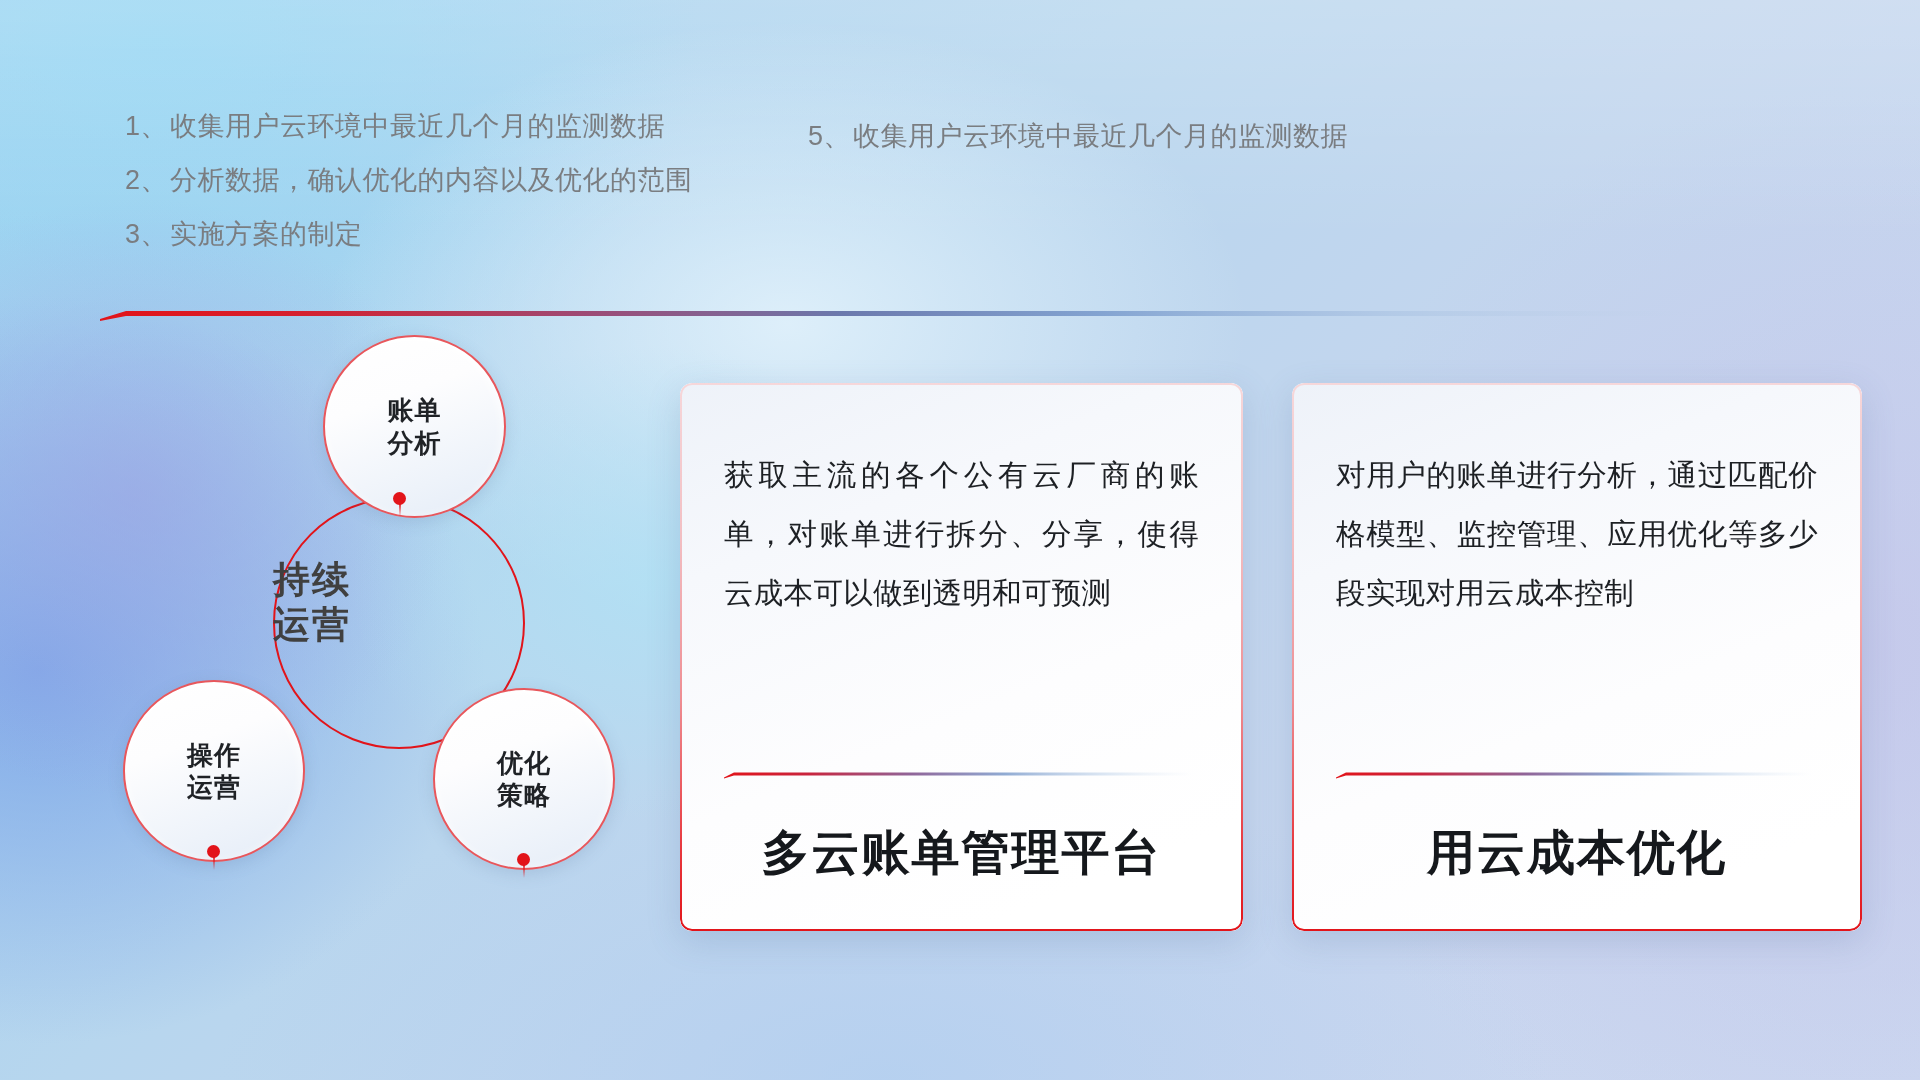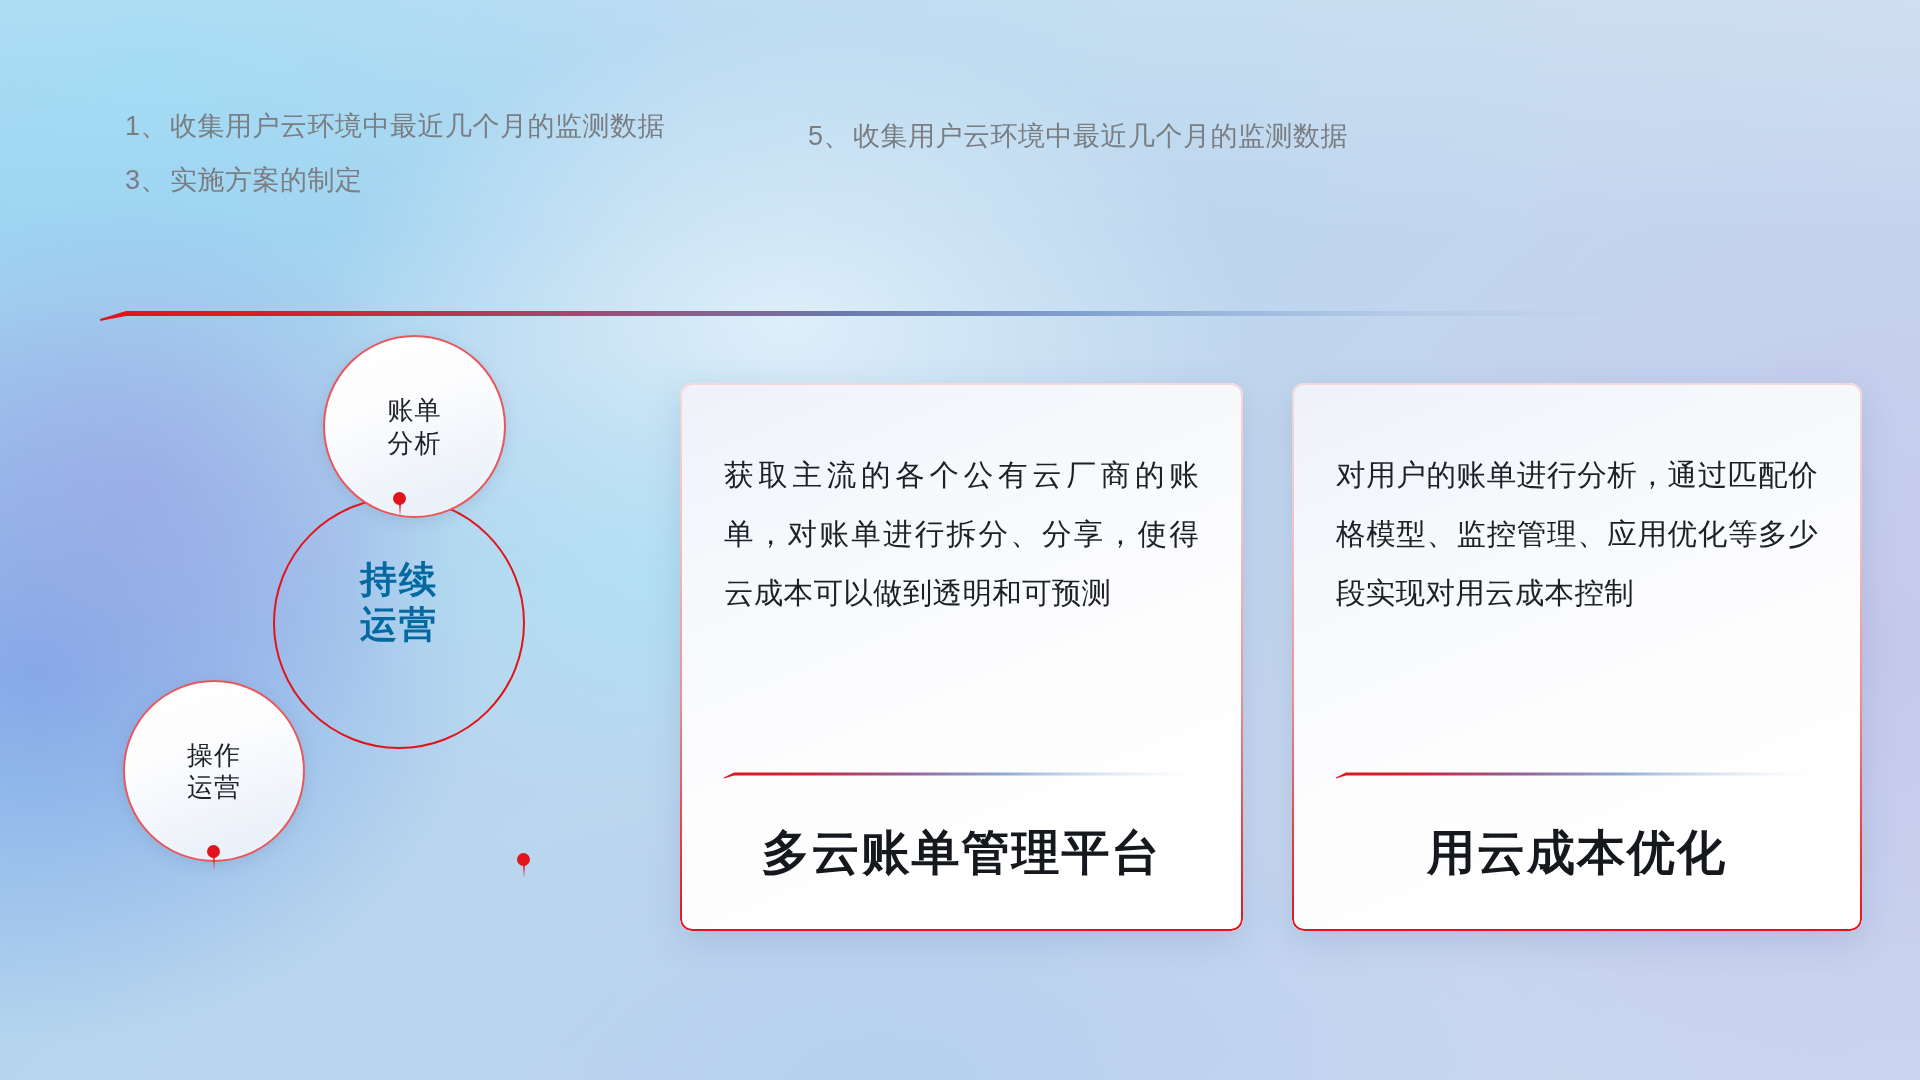--- a/index.html
+++ b/index.html
@@ -66,29 +66,29 @@
   }
   .bubble{
     position:absolute;border-radius:50%;box-sizing:border-box;
     border:2px solid #e8575c;
     background:
       linear-gradient(160deg,#ffffff 0%,#fdfdfe 35%,#eef3fa 75%,#e4ecf7 100%);
     box-shadow:0 4px 16px rgba(90,120,160,.20), inset 0 4px 12px rgba(255,255,255,.9);
     display:flex;align-items:center;justify-content:center;
   }
   .bubble .lbl{
-    text-align:center;color:#1f2226;font-weight:400;
+    text-align:center;color:#1f2226;font-weight:700;
     font-size:26px;line-height:1.25;letter-spacing:1px;
   }
   #b-top{left:228px;top:-10px;width:183px;height:183px;}
   #b-left{left:28px;top:335px;width:182px;height:182px;}
   #b-right{left:338px;top:343px;width:182px;height:182px;}
   #center-label{
-    position:absolute;left:178px;top:212px;width:252px;text-align:center;
-    color:#0369a1;font-weight:700;font-size:37px;line-height:1.22;
+    position:absolute;left:178px;top:212px;width:252px;text-align:left;
+    color:#404040;font-weight:700;font-size:37px;line-height:1.22;
     letter-spacing:2px;z-index:6;
   }
   .dot{
     position:absolute;width:13px;height:13px;border-radius:50%;
     background:#e2141a;z-index:7;
   }
   .dot-tail{
     position:absolute;width:2px;height:15px;z-index:6;
     background:linear-gradient(to bottom,#e2141a,rgba(226,20,26,0));
   }
@@ -141,20 +141,23 @@
   <div class="bgl bg-centerwhite"></div>
   <div class="bgl bg-cyan"></div>
   <div class="bgl bg-rightlav"></div>
   <div class="bgl bg-botblue"></div>
   <div class="bgl bg-toplight"></div>
 </div>
 
 <div class="list" id="list-left">
   <div class="li">
     <span class="num">1、</span><span>收集用户云环境中最近几个月的监测数据</span>
+  </div>
+  <div class="li">
+    <span class="num">2、</span><span>分析数据，确认优化的内容以及优化的范围</span>
   </div>
   <div class="li">
     <span class="num">3、</span><span>实施方案的制定</span>
   </div>
 </div>
 
 <div class="list" id="list-right">
   <div class="li">
     <span class="num">5、</span><span>收集用户云环境中最近几个月的监测数据</span>
   </div>
@@ -186,20 +189,26 @@
     </div>
   </div>
 
   <div class="bubble" id="b-left">
     <div class="lbl">
       <div>操作</div>
       <div>运营</div>
     </div>
   </div>
 
+  <div class="bubble" id="b-right">
+    <div class="lbl">
+      <div>优化</div>
+      <div>策略</div>
+    </div>
+  </div>
 
   <div id="center-label">
     <div>持续</div>
     <div>运营</div>
   </div>
 
   <div class="dot-tail" id="dot-tail-top"></div>
   <div class="dot" id="dot-top"></div>
   <div class="dot-tail" id="dot-tail-left"></div>
   <div class="dot" id="dot-left"></div>

